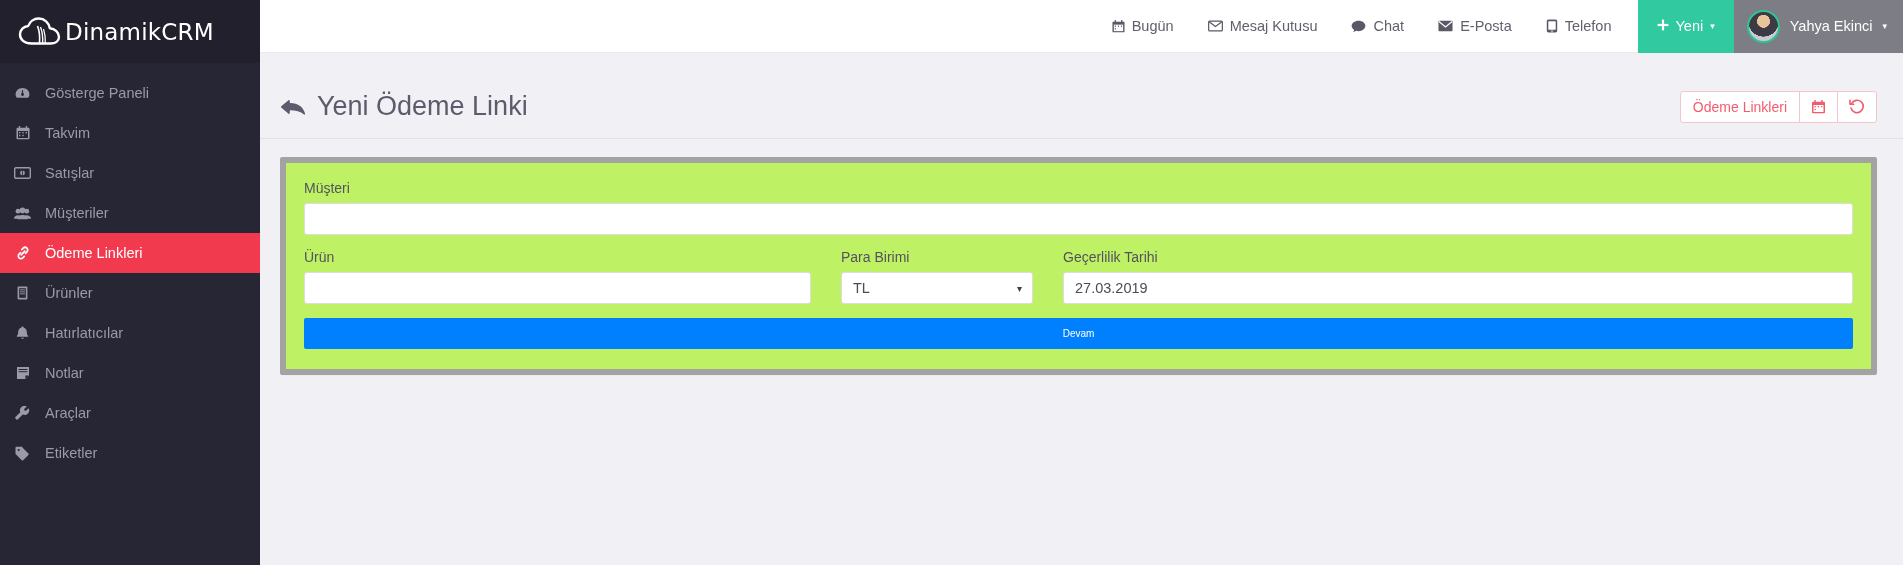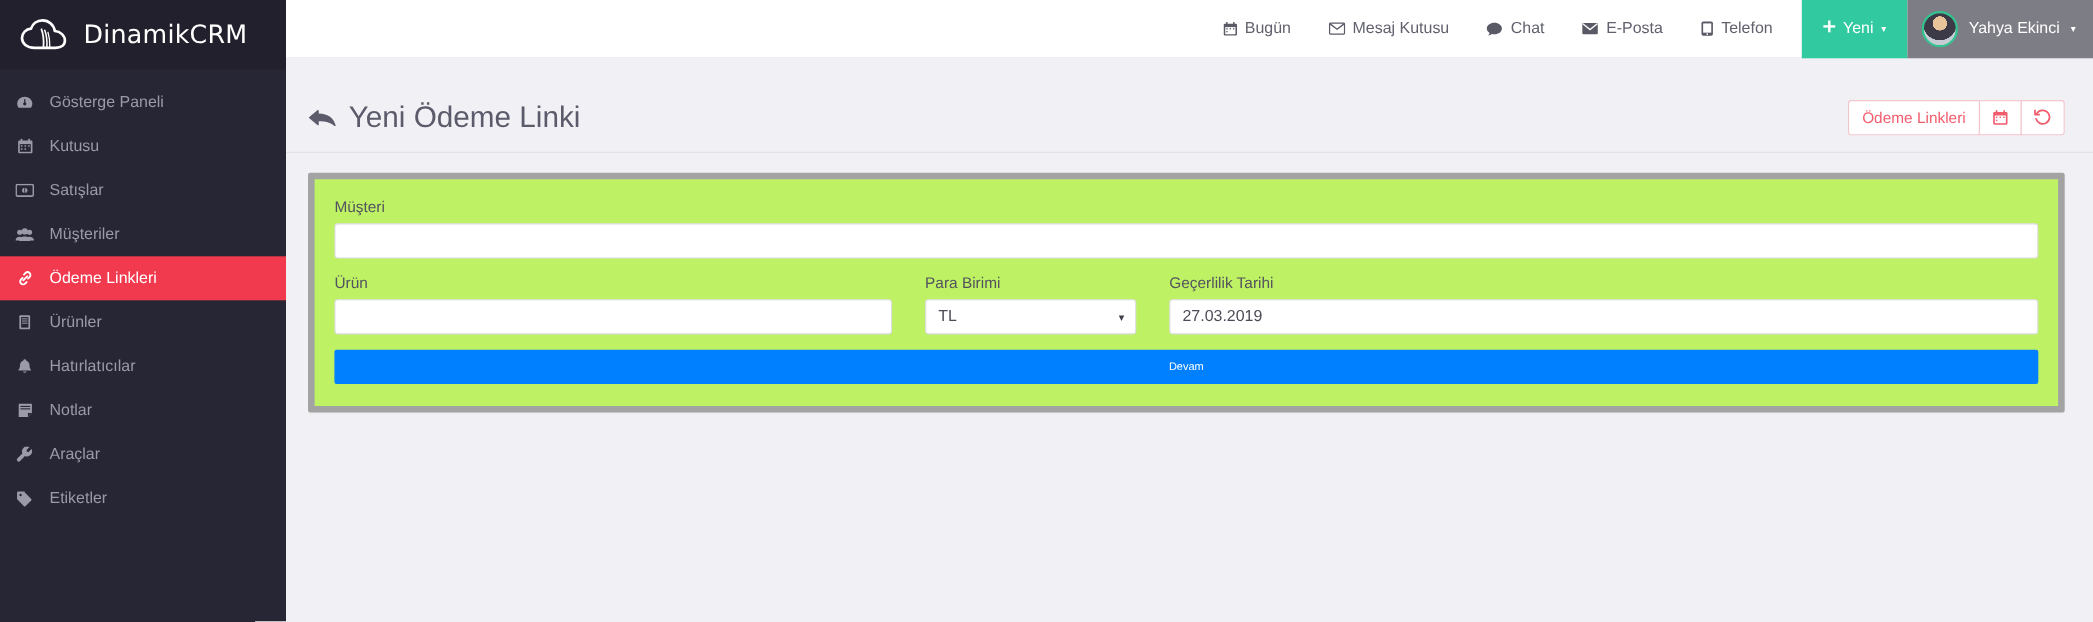--- a/index.html
+++ b/index.html
@@ -15,21 +15,21 @@
   .sidebar {
     width: 260px; min-width: 260px; height: 565px;
     background: #272634;
     display: flex; flex-direction: column;
   }
   .brand {
     height: 63px; min-height: 63px;
     background: #21202c;
     display: flex; align-items: center;
     padding-left: 18px;
-    gap: 14px;
+    gap: 3px;
   }
   .brand-logo { width: 44px; height: 30px; position: relative; flex: none; }
   .brand-text {
     color: #ffffff; font-size: 23px; letter-spacing: .2px;
     font-family: "DejaVu Sans", sans-serif; font-weight: 400;
   }
   .nav { padding-top: 10px; flex: 1; }
   .nav-item {
     display: flex; align-items: center;
     height: 40px;
@@ -204,21 +204,21 @@
               <rect x="2" y="5" width="10" height="7" fill="#272634"></rect>
               <rect x="2.8" y="0" width="1.5" height="3.2" rx=".6" fill="currentColor"></rect>
               <rect x="9.7" y="0" width="1.5" height="3.2" rx=".6" fill="currentColor"></rect>
               <rect x="3" y="6" width="1.4" height="1.4" fill="currentColor"></rect>
               <rect x="6.3" y="6" width="1.4" height="1.4" fill="currentColor"></rect>
               <rect x="9.6" y="6" width="1.4" height="1.4" fill="currentColor"></rect>
               <rect x="3" y="8.8" width="1.4" height="1.4" fill="currentColor"></rect>
               <rect x="6.3" y="8.8" width="1.4" height="1.4" fill="currentColor"></rect>
             </svg>
         </span>
-        <span class="nav-label">Kutusu</span>
+        <span class="nav-label">Takvim</span>
       </div>
 
       <div class="nav-item">
         <span class="nav-icon">
           <svg width="17" height="12" viewBox="0 0 17 12">
               <rect x="0.7" y="0.7" width="15.6" height="10.6" rx="1.2" fill="none" stroke="currentColor" stroke-width="1.4"></rect>
               <circle cx="8.5" cy="6" r="2.4" fill="currentColor"></circle>
               <rect x="8.1" y="3" width=".8" height="6" fill="#272634"></rect>
             </svg>
         </span>

